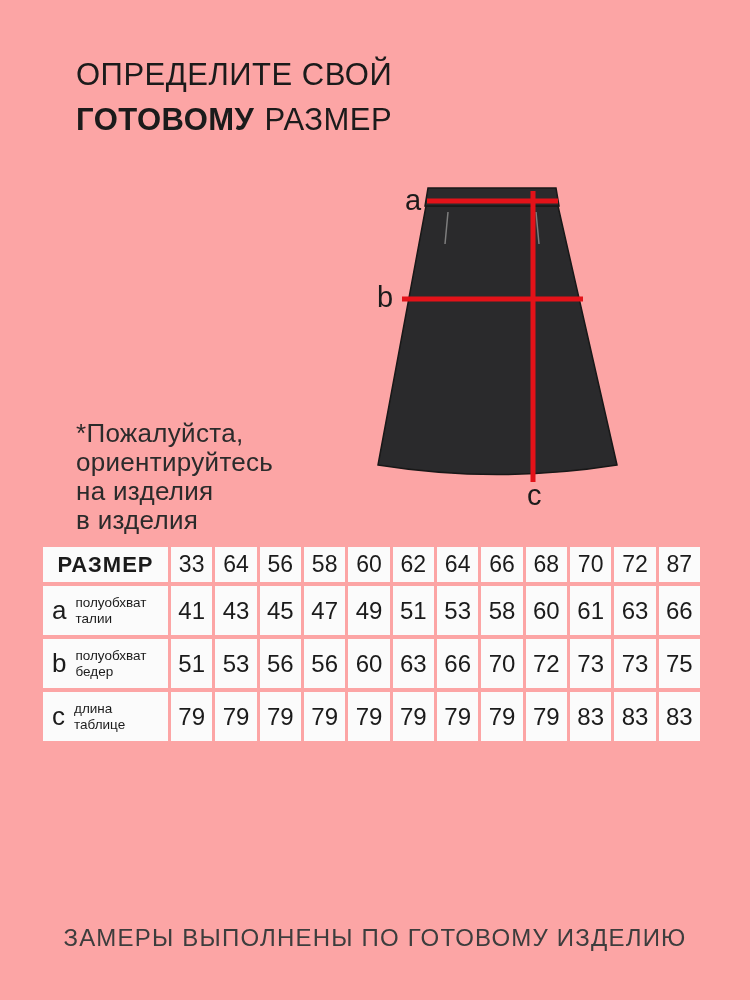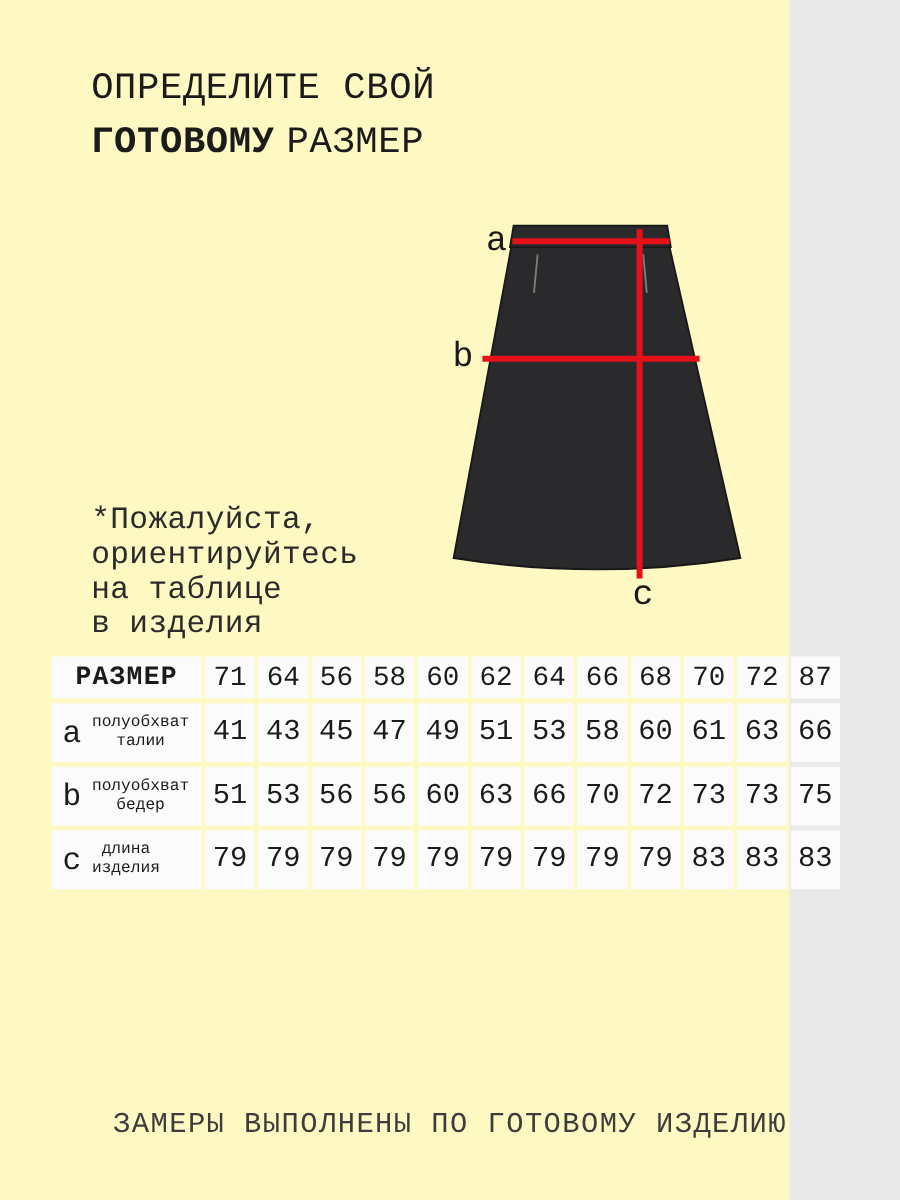--- a/index.html
+++ b/index.html
@@ -3,21 +3,21 @@
 <meta charset="utf-8">
 <style>
   html,body{margin:0;padding:0;}
   body{
     width:750px;height:1000px;
     background:#e9e9e9;
     font-family:"Liberation Sans", sans-serif;
     color:#1d1d1d;
     overflow:hidden;
   }
-  .poster{position:relative;width:658px;height:1000px;background:#fef9c3;font-family:Liberation Mono, monospace;}
+  .poster{position:relative;width:750px;height:1000px;background:#fca5a5;}
 
   
   .title{
     position:absolute;left:76px;top:52px;
     font-size:31px;line-height:45px;letter-spacing:0.5px;
     color:#1b1b1b;font-weight:400;
   }
   .title .bold{font-weight:700;}
   .title .sp{margin-left:10px;}
 
@@ -49,21 +49,21 @@
     background:#fbfbfb;
     display:flex;align-items:center;justify-content:center;
     font-size:24px;color:#1b1b1b;
   }
   .cell.head{font-size:23px;}
   .cell.table-title{font-weight:700;font-size:22px;letter-spacing:1px;}
   .cell.row-head{justify-content:flex-start;padding-left:9px;}
   .row-head .letter{font-size:26px;color:#1b1b1b;}
   .row-head .desc{
     display:flex;flex-direction:column;margin-left:9px;
-    font-size:13.5px;line-height:15.5px;color:#1b1b1b;text-align:center;
+    font-size:13.5px;line-height:15.5px;color:#1b1b1b;
   }
 
   
   .footer{
     position:absolute;left:0;top:924px;width:750px;
     text-align:center;font-size:24px;letter-spacing:1.2px;color:#3d3d3d;
   }
 </style>
 </head>
 <body>
@@ -90,27 +90,27 @@
       <line x1="173" y1="13" x2="173" y2="304" stroke="#e31219" stroke-width="5"></line>
     </svg>
   </div>
   <span class="measure-label label-a">a</span>
   <span class="measure-label label-b">b</span>
   <span class="measure-label label-c">c</span>
 
   <div class="note">
     <div>*Пожалуйста,</div>
     <div>ориентируйтесь</div>
-    <div>на таблице</div>
+    <div>на изделия</div>
     <div>в изделия</div>
   </div>
 
   <div class="size-table">
       <div class="cell head table-title">РАЗМЕР</div>
-      <div class="cell head">71</div>
+      <div class="cell head">33</div>
       <div class="cell head">64</div>
       <div class="cell head">56</div>
       <div class="cell head">58</div>
       <div class="cell head">60</div>
       <div class="cell head">62</div>
       <div class="cell head">64</div>
       <div class="cell head">66</div>
       <div class="cell head">68</div>
       <div class="cell head">70</div>
       <div class="cell head">72</div>
@@ -150,21 +150,21 @@
       <div class="cell val">66</div>
       <div class="cell val">70</div>
       <div class="cell val">72</div>
       <div class="cell val">73</div>
       <div class="cell val">73</div>
       <div class="cell val">75</div>
       <div class="cell row-head">
         <span class="letter">c</span>
         <span class="desc">
           <span>длина</span>
-          <span>изделия</span>
+          <span>таблице</span>
         </span>
       </div>
       <div class="cell val">79</div>
       <div class="cell val">79</div>
       <div class="cell val">79</div>
       <div class="cell val">79</div>
       <div class="cell val">79</div>
       <div class="cell val">79</div>
       <div class="cell val">79</div>
       <div class="cell val">79</div>

